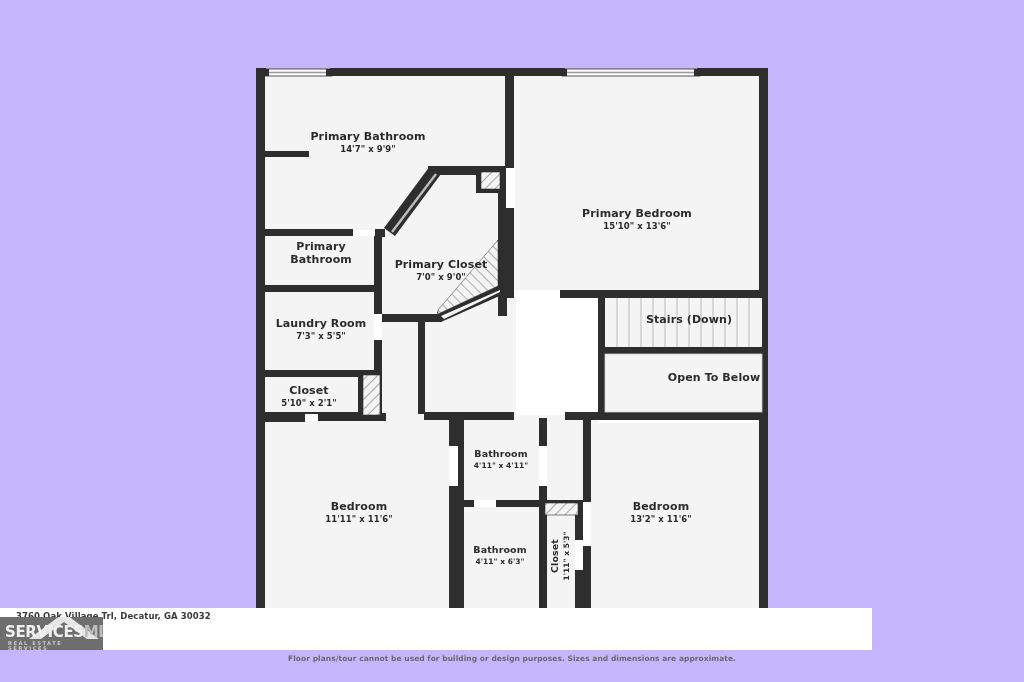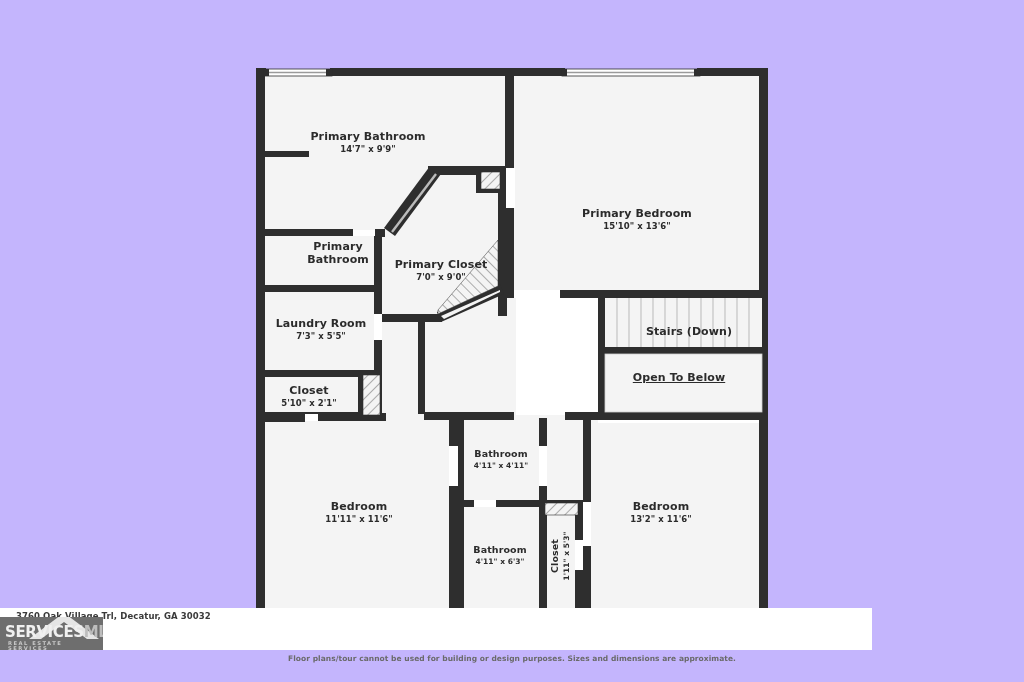--- a/index.html
+++ b/index.html
@@ -315,40 +315,40 @@
   <div class="room-label" style="left:637px; top:159px; transform:translate(-50%,0);margin-top:48px;">
     <span class="nm">Primary Bedroom</span>
     <span class="dim">15'10" x 13'6"</span>
   </div>
 
   <div class="room-label" style="left:441px; top:230px; transform:translate(-50%,0);margin-top:28px;">
     <span class="nm">Primary Closet</span>
     <span class="dim">7'0" x 9'0"</span>
   </div>
 
-  <div class="room-label two-line" style="left:338px; top:240px; transform:translate(-50%,0);">
+  <div class="room-label two-line" style="left:321px; top:240px; transform:translate(-50%,0);">
     <span class="nm">Primary</span>
     <span class="nm">Bathroom</span>
   </div>
 
   <div class="room-label" style="left:321px; top:317px; transform:translate(-50%,0);">
     <span class="nm">Laundry Room</span>
     <span class="dim">7'3" x 5'5"</span>
   </div>
 
   <div class="room-label" style="left:309px; top:384px; transform:translate(-50%,0);">
     <span class="nm">Closet</span>
     <span class="dim">5'10" x 2'1"</span>
   </div>
 
-  <div class="room-label" style="left:689px; top:325px; transform:translate(-50%,0);">
+  <div class="room-label" style="left:689px; top:313px; transform:translate(-50%,0);">
     <span class="nm">Stairs (Down)</span>
   </div>
 
-  <div class="room-label" style="left:679px; top:371px; transform:translate(-50%,0);text-decoration:underline;">
+  <div class="room-label" style="left:714px; top:371px; transform:translate(-50%,0);">
     <span class="nm">Open To Below</span>
   </div>
 
   <div class="room-label" style="left:359px; top:500px; transform:translate(-50%,0);">
     <span class="nm">Bedroom</span>
     <span class="dim">11'11" x 11'6"</span>
   </div>
 
   <div class="room-label small" style="left:501px; top:448px; transform:translate(-50%,0);">
     <span class="nm">Bathroom</span>

